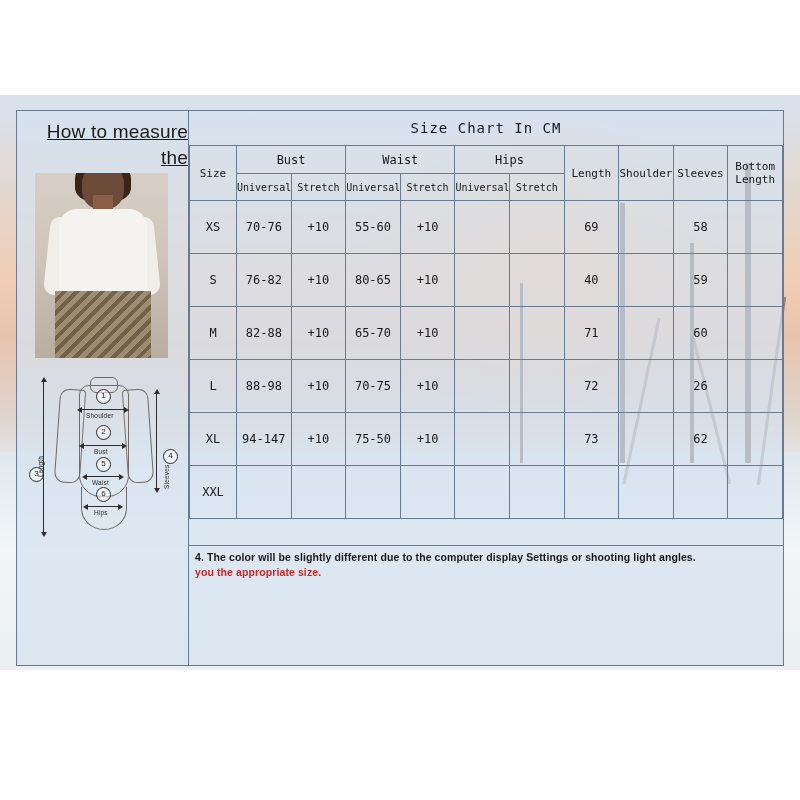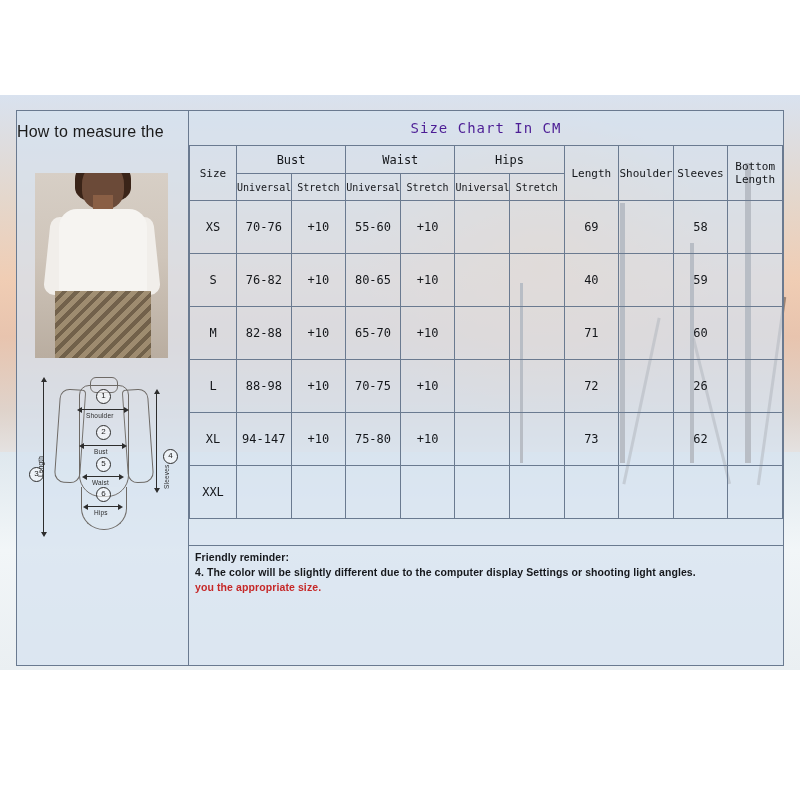--- a/index.html
+++ b/index.html
@@ -85,25 +85,26 @@
     position: absolute;
     left: 0;
     top: 0;
     width: 172px;
     height: 100%;
     border-right: 1px solid #6a7a90;
     box-sizing: border-box;
   }
   .measure-title {
     color: #1b1b1b;
-    font-size: 16px;
-    text-align: left;
+    font-size: 19px;
+    text-align: right;
     line-height: 26px;
     padding-top: 8px;
     letter-spacing: 0.2px;
+    text-decoration: underline;
   }
   .model-photo {
     position: absolute;
     left: 18px;
     top: 62px;
     width: 133px;
     height: 185px;
     overflow: hidden;
     background: #b8a99c;
   }
@@ -304,21 +305,21 @@
     top: 0;
     right: 0;
     height: 100%;
   }
   .chart-heading {
     height: 34px;
     line-height: 34px;
     text-align: center;
     font-family: "DejaVu Sans Mono", monospace;
     font-size: 14px;
-    color: #4c1d95;
+    color: #0f172a;
     letter-spacing: 1px;
   }
   table.size-table {
     border-collapse: collapse;
     width: 100%;
     table-layout: fixed;
     font-family: "DejaVu Sans Mono", monospace;
     color: #14161a;
   }
   table.size-table td, table.size-table th {
@@ -508,21 +509,21 @@
             <td class="datacell"></td>
             <td class="datacell">72</td>
             <td class="datacell"></td>
             <td class="datacell">26</td>
             <td class="datacell"></td>
           </tr>
           <tr>
             <td class="datacell size-col">XL</td>
             <td class="datacell">94-147</td>
             <td class="datacell">+10</td>
-            <td class="datacell">75-80</td>
+            <td class="datacell">75-50</td>
             <td class="datacell">+10</td>
             <td class="datacell"></td>
             <td class="datacell"></td>
             <td class="datacell">73</td>
             <td class="datacell"></td>
             <td class="datacell">62</td>
             <td class="datacell"></td>
           </tr>
           <tr>
             <td class="datacell size-col">XXL</td>
@@ -534,20 +535,19 @@
             <td class="datacell"></td>
             <td class="datacell"></td>
             <td class="datacell"></td>
             <td class="datacell"></td>
             <td class="datacell"></td>
           </tr>
         </tbody>
       </table>
 
       <div class="reminder">
-        <p>Friendly reminder:</p>
         <p>4. The color will be slightly different due to the computer display Settings or shooting light angles.</p>
         <p class="red">you the appropriate size.</p>
       </div>
     </div>
 
   </div>
 </div>
 
 </body></html>

